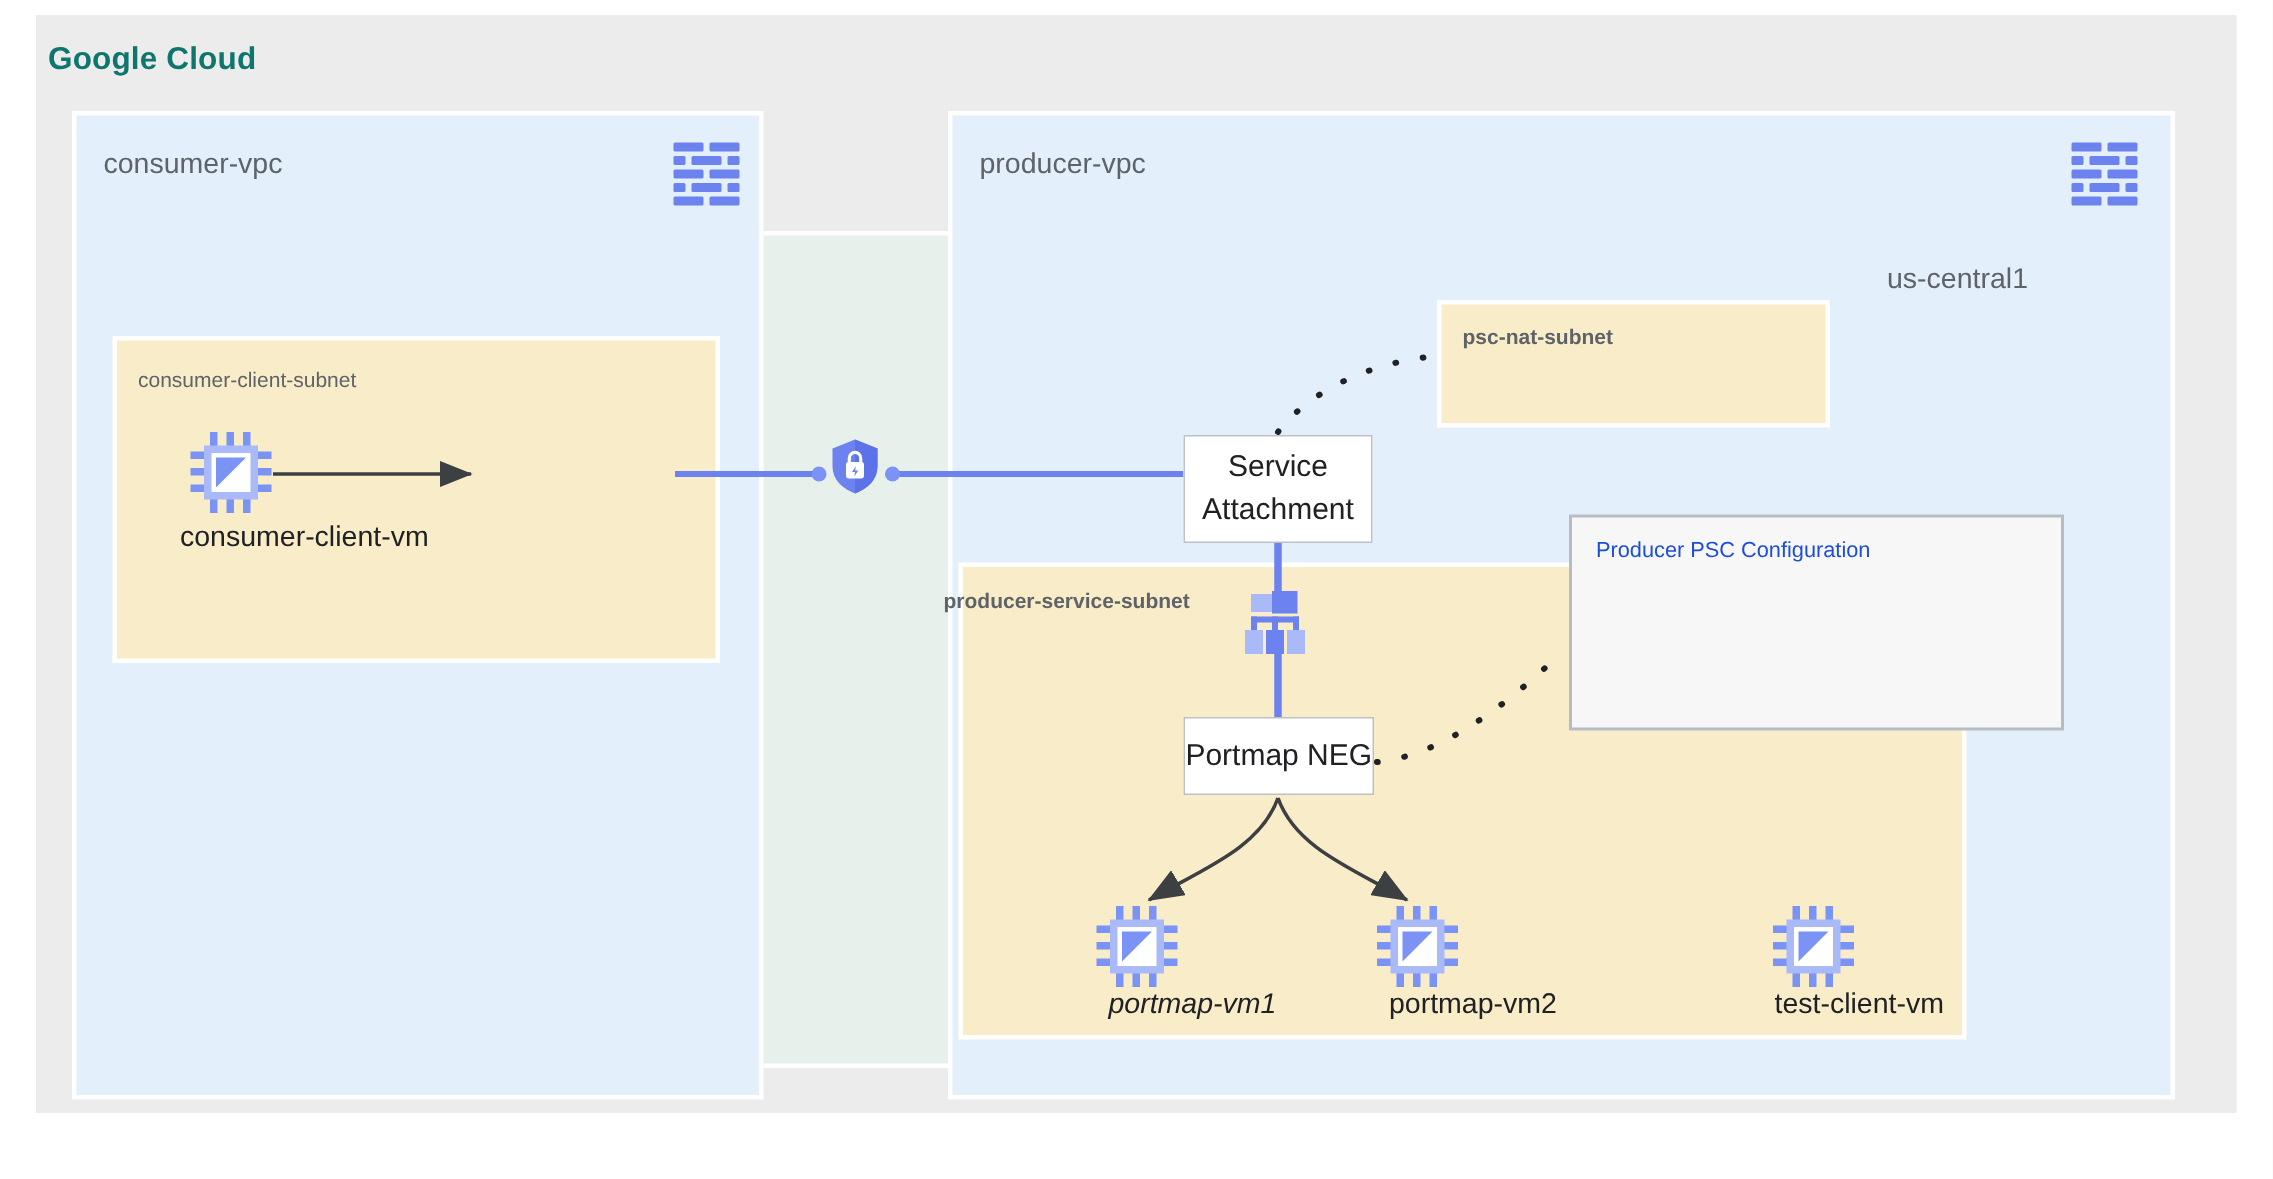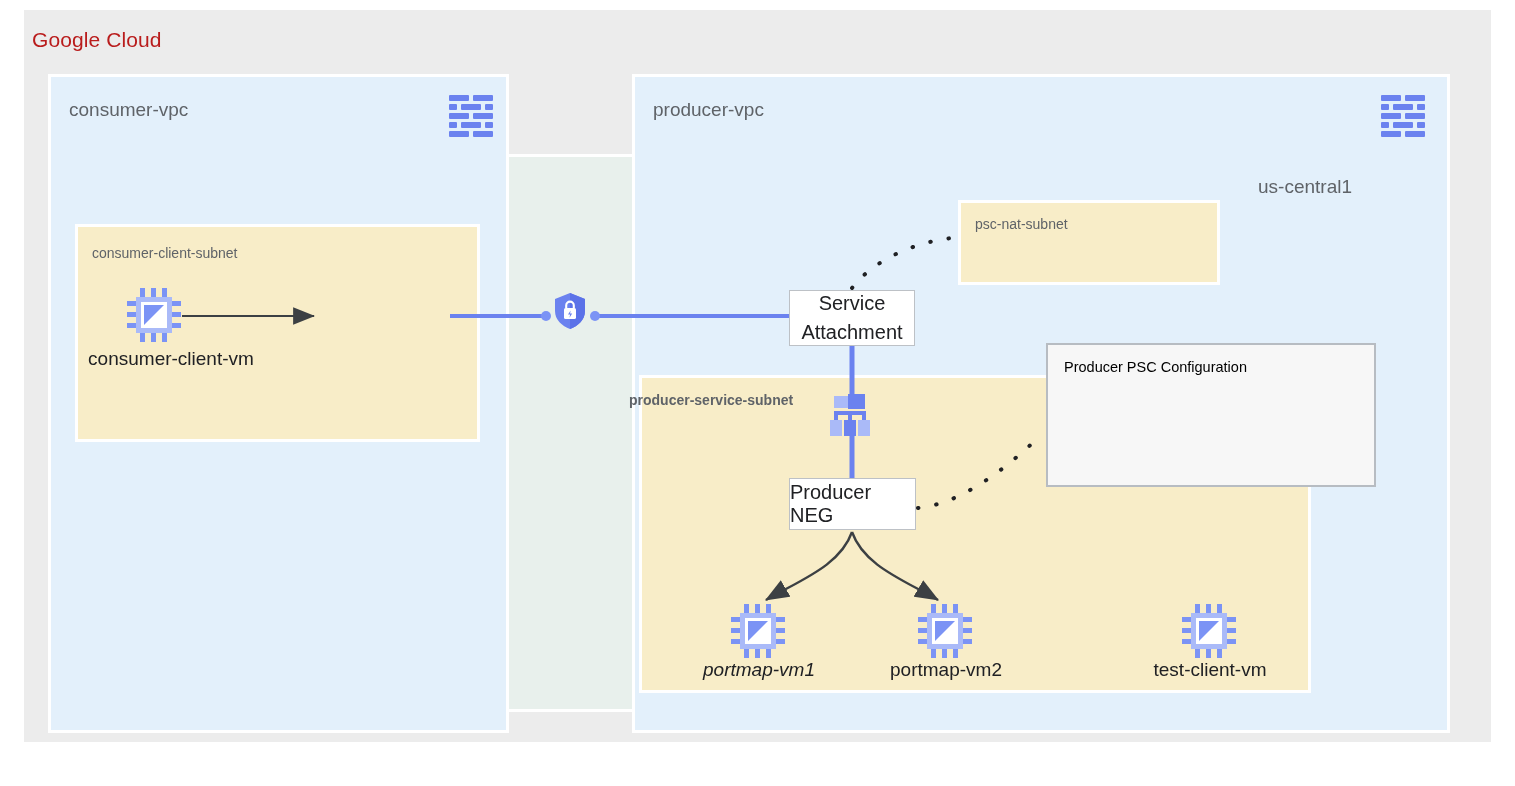--- a/index.html
+++ b/index.html
@@ -2,21 +2,21 @@
 <html><head>
 <meta charset="utf-8">
 <style>
   html,body{margin:0;padding:0;background:#fff;}
   body{font-family:"Liberation Sans","DejaVu Sans",sans-serif;}
 
   #canvas{position:relative;width:1515px;height:786px;background:#ffffff;overflow:hidden;}
 
   
   .gc-frame{position:absolute;left:24px;top:10px;width:1467px;height:732px;background:#ececec;}
-  .gc-title{position:absolute;left:32px;top:28px;font-size:21px;color:#b91c1c;letter-spacing:.1px;}
+  .gc-title{position:absolute;left:32px;top:28px;font-size:21px;color:#0f766e;letter-spacing:.1px;font-weight:bold;}
 
   
   .vpc{position:absolute;background:#e3f0fb;border:3px solid #ffffff;box-sizing:border-box;}
   .vpc-consumer{left:48px;top:74px;width:461px;height:659px;}
   .vpc-producer{left:632px;top:74px;width:818px;height:659px;}
   .vpc-label{position:absolute;top:22px;left:18px;font-size:19px;color:#5f6368;}
 
   
   .vpc-icon{position:absolute;top:18px;width:44px;height:40px;}
   .vpc-icon .br{position:absolute;background:#6b82ef;height:6px;border-radius:1px;}
@@ -32,40 +32,40 @@
   .subnet{position:absolute;background:#f8edc8;border:3px solid #ffffff;box-sizing:border-box;}
   .subnet-label{position:absolute;font-size:14px;color:#5f6368;}
   .sn-consumer{left:75px;top:224px;width:405px;height:218px;}
   .sn-nat{left:958px;top:200px;width:262px;height:85px;}
   .sn-producer{left:639px;top:375px;width:672px;height:318px;}
 
   
   .nodebox{position:absolute;background:#ffffff;border:1px solid #bdc1c6;box-sizing:border-box;
            display:flex;align-items:center;justify-content:center;color:#202124;}
   .psc-endpoint{left:318px;top:290px;width:132px;height:52px;font-size:20px;}
-  .svc-attach{left:789px;top:290px;width:126px;height:56px;font-size:20px;line-height:1.45;
+  .svc-attach{left:789px;top:290px;width:126px;height:72px;font-size:20px;line-height:1.45;
               text-align:left;flex-direction:column;white-space:nowrap;}
   .svc-attach span{display:block;}
   .portmap-neg{left:789px;top:478px;width:127px;height:52px;font-size:20px;}
 
   
   .cfg{position:absolute;left:1046px;top:343px;width:330px;height:144px;background:#f7f7f7;
        border:2px solid #b7bcc2;box-sizing:border-box;padding:14px 16px;}
-  .cfg-title{font-size:14.5px;color:#000000;margin-bottom:3px;}
+  .cfg-title{font-size:14.5px;color:#1d4ed8;margin-bottom:3px;}
   .cfg ul{margin:0;padding-left:22px;}
   .cfg li{font-size:14.5px;color:#202124;line-height:1.39;}
 
   
   .vm{position:absolute;width:54px;height:54px;}
   .vm .px{position:absolute;background:#7b93f5;}
   .vm .body{left:9px;top:9px;width:36px;height:36px;background:#aabaf8;}
   .vm .inner{position:absolute;left:14px;top:14px;width:26px;height:26px;background:#ffffff;}
   .vm .tri{position:absolute;left:17px;top:17px;width:0;height:0;
            border-left:20px solid #7b93f5;border-bottom:20px solid transparent;}
-  .vm-label{position:absolute;font-size:19px;color:#202124;text-align:center;white-space:nowrap;}
+  .vm-label{position:absolute;font-size:19px;color:#202124;white-space:nowrap;margin-left:42px;}
 
   
   .lb{position:absolute;left:828px;top:392px;width:48px;height:44px;}
   .lb i{position:absolute;background:#6b82ef;display:block;}
   .lb .pale{background:#aabaf8;}
 
   
   .shield{position:absolute;left:553px;top:292px;width:34px;height:38px;}
 
   svg.overlay{position:absolute;left:0;top:0;width:1515px;height:786px;pointer-events:none;}
@@ -117,21 +117,21 @@
       <i class="br" style="left:24px; top:36px; width:20px;"></i>
     </div>
   </div>
 
   <div class="region-label">us-central1</div>
 
   <div class="subnet sn-consumer"></div>
   <div class="subnet-label" style="left:92px;top:245px;">consumer-client-subnet</div>
 
   <div class="subnet sn-nat"></div>
-  <div class="subnet-label" style="left:975px;top:216px;">psc-nat-subnet</div>
+  <div class="subnet-label" style="left:975px;top:216px;font-weight:bold;">psc-nat-subnet</div>
 
   <div class="subnet sn-producer"></div>
   <div class="subnet-label" style="left:629px;top:392px;font-weight:bold;">producer-service-subnet</div>
 
   <svg class="overlay">
     <defs>
       <marker id="arrGray" markerWidth="10" markerHeight="8" refX="9.5" refY="4" orient="auto">
         <path d="M0,0 L10,4 L0,8 Z" fill="#3c4043"></path>
       </marker>
     </defs>
@@ -196,21 +196,21 @@
     <i style="left:20px;top:2px;width:17px;height:15px;"></i>
     <i style="left:6px;top:19px;width:32px;height:4px;"></i>
     <i style="left:6px;top:19px;width:4px;height:12px;"></i>
     <i style="left:20px;top:19px;width:4px;height:12px;"></i>
     <i style="left:34px;top:19px;width:4px;height:12px;"></i>
     <i class="pale" style="left:2px;top:28px;width:12px;height:16px;"></i>
     <i style="left:16px;top:28px;width:12px;height:16px;"></i>
     <i class="pale" style="left:30px;top:28px;width:12px;height:16px;"></i>
   </div>
 
-  <div class="nodebox portmap-neg">Producer NEG</div>
+  <div class="nodebox portmap-neg">Portmap NEG</div>
 
   <div class="cfg">
     <div class="cfg-title">Producer PSC Configuration</div>
   </div>
 
   <div class="vm" style="left:731px;top:604px;">
     <i class="px" style="left:13px;top:0px;width:5px;height:10px;"></i>
     <i class="px" style="left:24px;top:0px;width:5px;height:10px;"></i>
     <i class="px" style="left:35px;top:0px;width:5px;height:10px;"></i>
     <i class="px" style="left:13px;top:44px;width:5px;height:10px;"></i>

